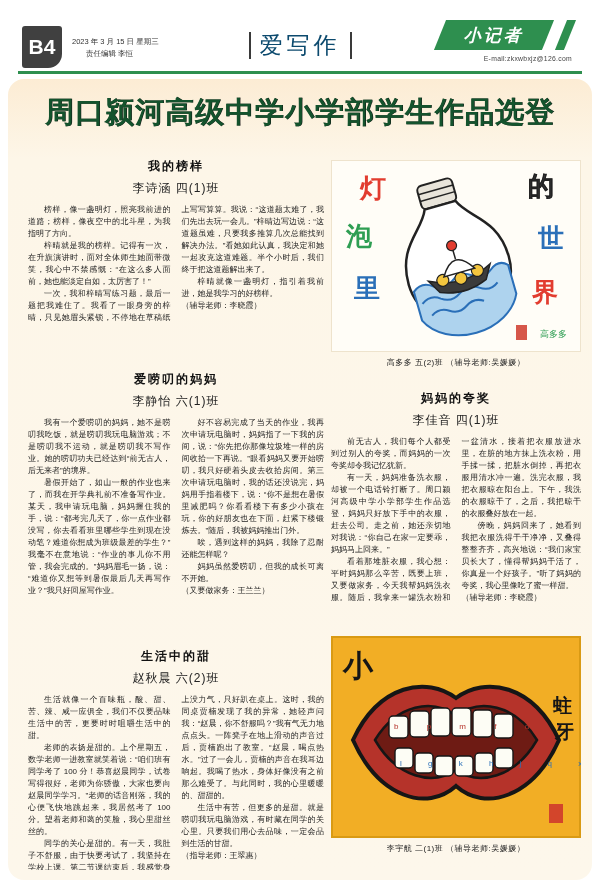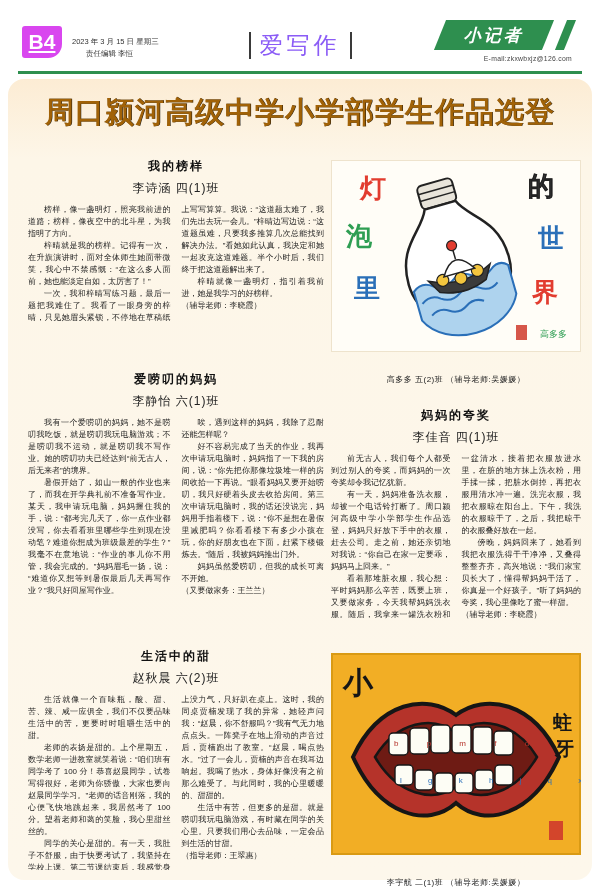--- a/index.html
+++ b/index.html
@@ -8,34 +8,33 @@
     font-family:"Liberation Sans","DejaVu Sans",sans-serif;
     background:#ffffff;
     position:relative;
     color:#1c1c1c;
     overflow:hidden;
   }
   .page{position:absolute;inset:0;width:600px;height:893px;background:#fff;}
 
   
   .hdr-b4{
-    position:absolute;left:22px;top:26px;width:40px;height:32px;
-    background:#d946ef;color:#fff;font-weight:bold;font-size:21px;
+    position:absolute;left:22px;top:26px;width:40px;height:42px;
+    background:#404040;color:#fff;font-weight:bold;font-size:21px;
     display:flex;align-items:center;justify-content:center;
     border-radius:3px 3px 14px 3px;
-    text-decoration:underline;
   }
   .hdr-dates{position:absolute;left:72px;top:36px;font-size:7.5px;line-height:1.6;color:#333;}
   .hdr-dates .l2{padding-left:14px;}
   .hdr-section{
     position:absolute;left:0;right:0;top:30px;
     display:flex;align-items:center;justify-content:center;gap:9px;
   }
   .hdr-section .vbar{width:2px;height:27px;background:#3a3a3a;}
-  .hdr-section .stxt{font-size:23px;letter-spacing:4px;color:#8b5cf6;font-weight:500;}
+  .hdr-section .stxt{font-size:23px;letter-spacing:4px;color:#0c4a6e;font-weight:500;}
   .masthead{
     position:absolute;right:52px;top:20px;width:108px;height:30px;
     background:#2e8f4f;transform:skewX(-22deg);
     display:flex;align-items:center;justify-content:center;
   }
   .masthead .mtxt{
     transform:skewX(22deg);color:#fff;font-weight:bold;font-style:italic;
     font-size:17px;letter-spacing:3px;
   }
   .mast-slash{
@@ -48,21 +47,21 @@
   
   .panel{
     position:absolute;left:8px;right:8px;top:79px;height:801px;
     background:linear-gradient(180deg,#fcecd4 0%,#fdf6e8 10%,#fdf7eb 100%);
     border-radius:16px;
   }
 
   
   .headline{
     position:absolute;left:0;right:0;top:93px;
-    text-align:center;font-size:29px;font-weight:900;color:#a16207;
+    text-align:center;font-size:29px;font-weight:900;color:#14532d;
     letter-spacing:1px;
     text-shadow:0.6px 0 #121212;
   }
 
   
   .col-left{position:absolute;left:28px;top:150px;width:296px;}
   .col-right{position:absolute;left:331px;top:160px;width:250px;}
 
   .article{overflow:hidden;}
   .a1{height:213px;}
@@ -75,21 +74,21 @@
     column-count:2;column-gap:11px;
     font-size:8px;line-height:1.5;text-align:justify;color:#1d1d1d;
   }
   .art-body p{margin:0;text-indent:2em;}
   .art-body p.tutor{text-indent:0;text-align:left;padding-right:2px;}
 
   
   .artwork{background:#fffdf7;border:1px solid #eee3cd;box-sizing:border-box;}
   .aw1{width:250px;height:192px;}
   .aw2{width:250px;height:202px;margin-top:8px;border:none;}
-  .aw-caption{font-size:8px;text-align:center;color:#222;margin-top:22px;letter-spacing:.5px;}
+  .aw-caption{font-size:8px;text-align:center;color:#222;margin-top:5px;letter-spacing:.5px;}
   svg{display:block;}
   .svgtxt{font-family:"Liberation Sans","DejaVu Sans",sans-serif;font-weight:bold;}
 </style>
 </head>
 <body>
 
 <div class="page">
 
   <div class="hdr-b4">B4</div>
 
@@ -128,22 +127,22 @@
         <p class="tutor">（辅导老师：李晓霞）</p>
       </div>
     </div>
 
     <div class="article a2">
       <div class="art-title">爱唠叨的妈妈</div>
       <div class="art-byline">李静怡  六(1)班</div>
       <div class="art-body">
         <p>我有一个爱唠叨的妈妈，她不是唠叨我吃饭，就是唠叨我玩电脑游戏；不是唠叨我不运动，就是唠叨我不写作业。她的唠叨功夫已经达到“前无古人，后无来者”的境界。</p>
         <p>暑假开始了，如山一般的作业也来了，而我在开学典礼前不准备写作业。某天，我申请玩电脑，妈妈握住我的手，说：“都考完几天了，你一点作业都没写，你去看看班里哪些学生到现在没动笔？难道你想成为班级最差的学生？”我毫不在意地说：“作业的事儿你不用管，我会完成的。”妈妈眉毛一扬，说：“难道你又想等到暑假最后几天再写作业？”我只好回屋写作业。</p>
+        <p>好不容易完成了当天的作业，我再次申请玩电脑时，妈妈指了一下我的房间，说：“你先把你那像垃圾堆一样的房间收拾一下再说。”眼看妈妈又要开始唠叨，我只好硬着头皮去收拾房间。第三次申请玩电脑时，我的话还没说完，妈妈用手指着楼下，说：“你不是想在暑假里减肥吗？你看看楼下有多少小孩在玩，你的好朋友也在下面，赶紧下楼锻炼去。”随后，我被妈妈推出门外。</p>
         <p>唉，遇到这样的妈妈，我除了忍耐还能怎样呢？</p>
-        <p>好不容易完成了当天的作业，我再次申请玩电脑时，妈妈指了一下我的房间，说：“你先把你那像垃圾堆一样的房间收拾一下再说。”眼看妈妈又要开始唠叨，我只好硬着头皮去收拾房间。第三次申请玩电脑时，我的话还没说完，妈妈用手指着楼下，说：“你不是想在暑假里减肥吗？你看看楼下有多少小孩在玩，你的好朋友也在下面，赶紧下楼锻炼去。”随后，我被妈妈推出门外。</p>
         <p>妈妈虽然爱唠叨，但我的成长可离不开她。</p>
         <p class="tutor">（又要做家务：王兰兰）</p>
       </div>
     </div>
 
     <div class="article a3">
       <div class="art-title">生活中的甜</div>
       <div class="art-byline">赵秋晨  六(2)班</div>
       <div class="art-body">
         <p>生活就像一个百味瓶，酸、甜、苦、辣、咸一应俱全，我们不仅要品味生活中的苦，更要时时咀嚼生活中的甜。</p>

